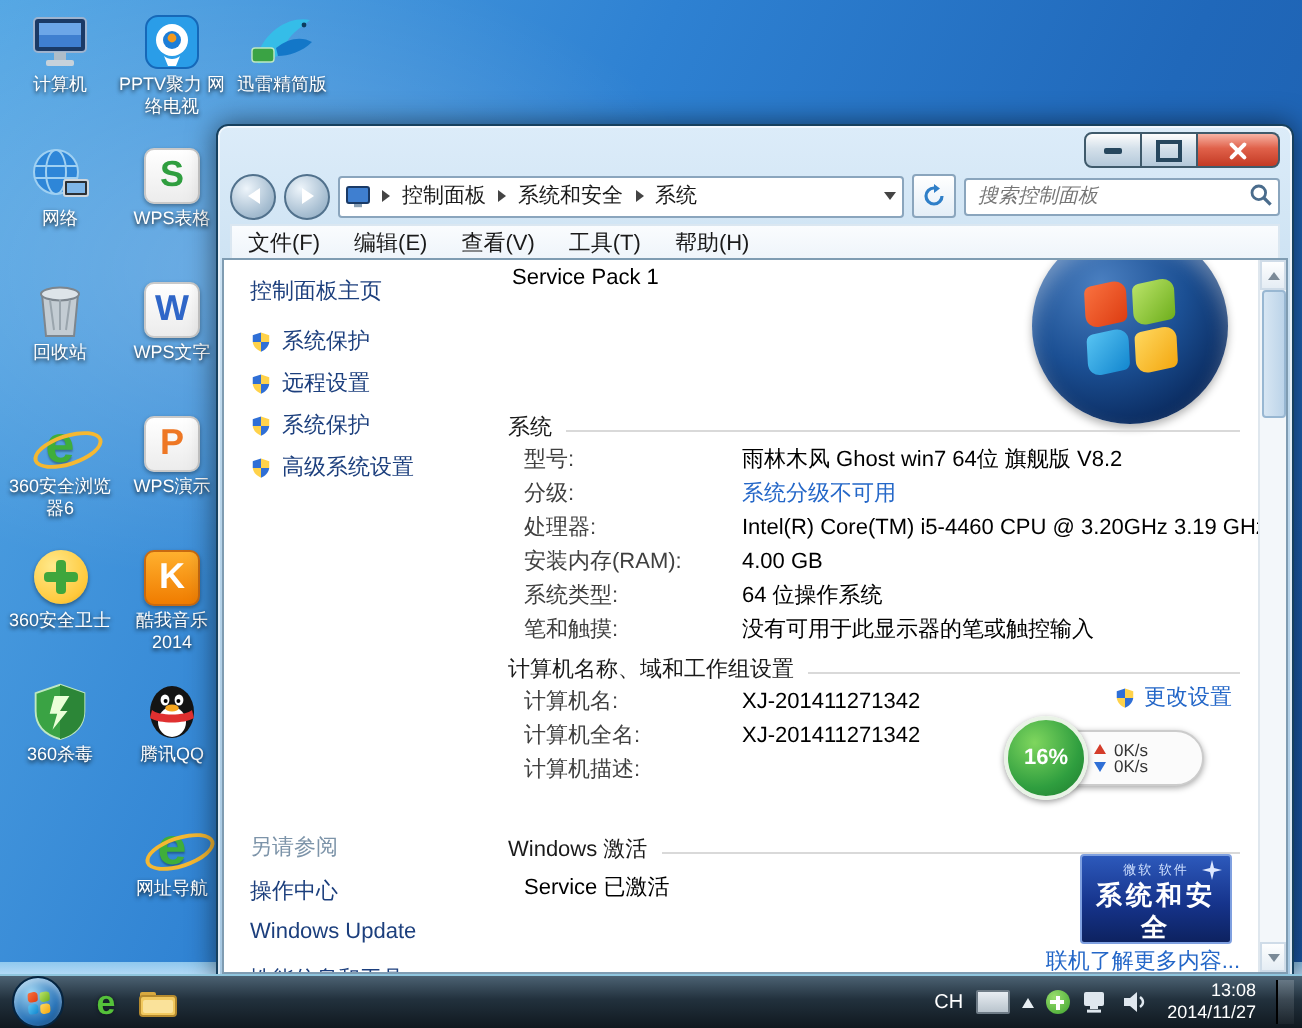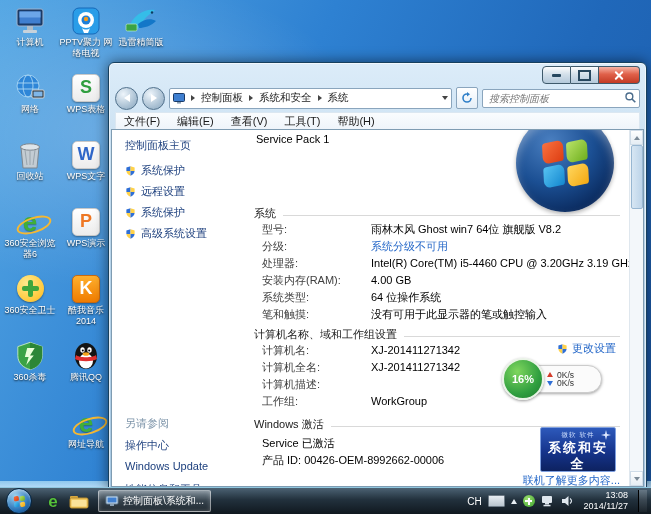--- a/index.html
+++ b/index.html
@@ -415,28 +415,26 @@
               <path d="M8 1 L2 3 L2 8 L8 8 Z" fill="#2f6fd6"></path>
               <path d="M8 1 L14 3 L14 8 L8 8 Z" fill="#ffd24a"></path>
               <path d="M2 8 L8 8 L8 15 C5 14 2.5 11.5 2 8 Z" fill="#ffd24a"></path>
               <path d="M8 8 L14 8 C13.5 11.5 11 14 8 15 Z" fill="#2f6fd6"></path>
             </svg>
           <span class="lnk">更改设置</span>
         </div>
         <div class="crow" style="top:213px"><span class="rl">计算机名:</span><span class="rv">XJ-201411271342</span></div>
         <div class="crow" style="top:230px"><span class="rl">计算机全名:</span><span class="rv">XJ-201411271342</span></div>
         <div class="crow" style="top:247px"><span class="rl">计算机描述:</span><span class="rv"></span></div>
-        <div class="crow" style="top:264px"><span class="rl">工作组:</span><span class="rv">WorkGroup</span></div>
 
         <div class="sect" style="top:287px">
           <span>Windows 激活</span>
             <div class="ln"></div>
         </div>
         <div class="crow" style="top:306px"><span class="rv">Service 已激活</span></div>
-        <div class="crow" style="top:323px"><span class="rv">产品 ID: 00426-OEM-8992662-00006</span></div>
 
         <div class="badge">
           <svg width="10" height="10" viewBox="0 0 10 10">
               <polygon points="5,0 6,4 10,5 6,6 5,10 4,6 0,5 4,4" fill="#dfe9ff"></polygon>
             </svg>
           <div class="t">微软 软件</div>
           <div class="m">系统和安全</div>
           <div class="b">安全 稳定 声誉</div>
         </div>
         <div class="morelnk lnk">联机了解更多内容...</div>
@@ -481,28 +479,20 @@
     </div>
     <div class="tb-ic">
         <span class="tb-e">e</span>
       </div>
     <div class="tb-ic">
       <svg width="20" height="16" viewBox="0 0 20 16">
           <rect x="1" y="3" width="8" height="4" rx="1" fill="#d9a93f"></rect>
           <rect x="1" y="5" width="18" height="10" rx="1.5" fill="#f2c95f" stroke="#b58a2e"></rect>
           <rect x="2.5" y="7" width="15" height="6.5" rx="1" fill="#fae29a"></rect>
         </svg>
-    </div>
-    <div class="taskbtn">
-      <svg width="14" height="12" viewBox="0 0 14 12">
-          <rect x="1" y="1" width="12" height="8" rx="1" fill="#cfe0ef" stroke="#5f7a92"></rect>
-          <rect x="2.5" y="2.5" width="9" height="5" fill="#3f7fd0"></rect>
-          <rect x="5" y="9" width="4" height="2" fill="#8aa0b4"></rect>
-        </svg>
-      <span>控制面板\系统和...</span>
     </div>
     <div class="tray">
       <span class="txt">CH</span>
       <div class="kbd"></div>
       <div class="tri-up-w"></div>
       <div class="gplus"></div>
       <svg width="14" height="12" viewBox="0 0 14 12">
           <rect x="1" y="1" width="10" height="7" rx="1" fill="#dfe7ee"></rect>
           <rect x="4" y="8" width="4" height="1.5" fill="#dfe7ee"></rect>
           <rect x="2.5" y="9.8" width="7" height="1.5" fill="#dfe7ee"></rect>

